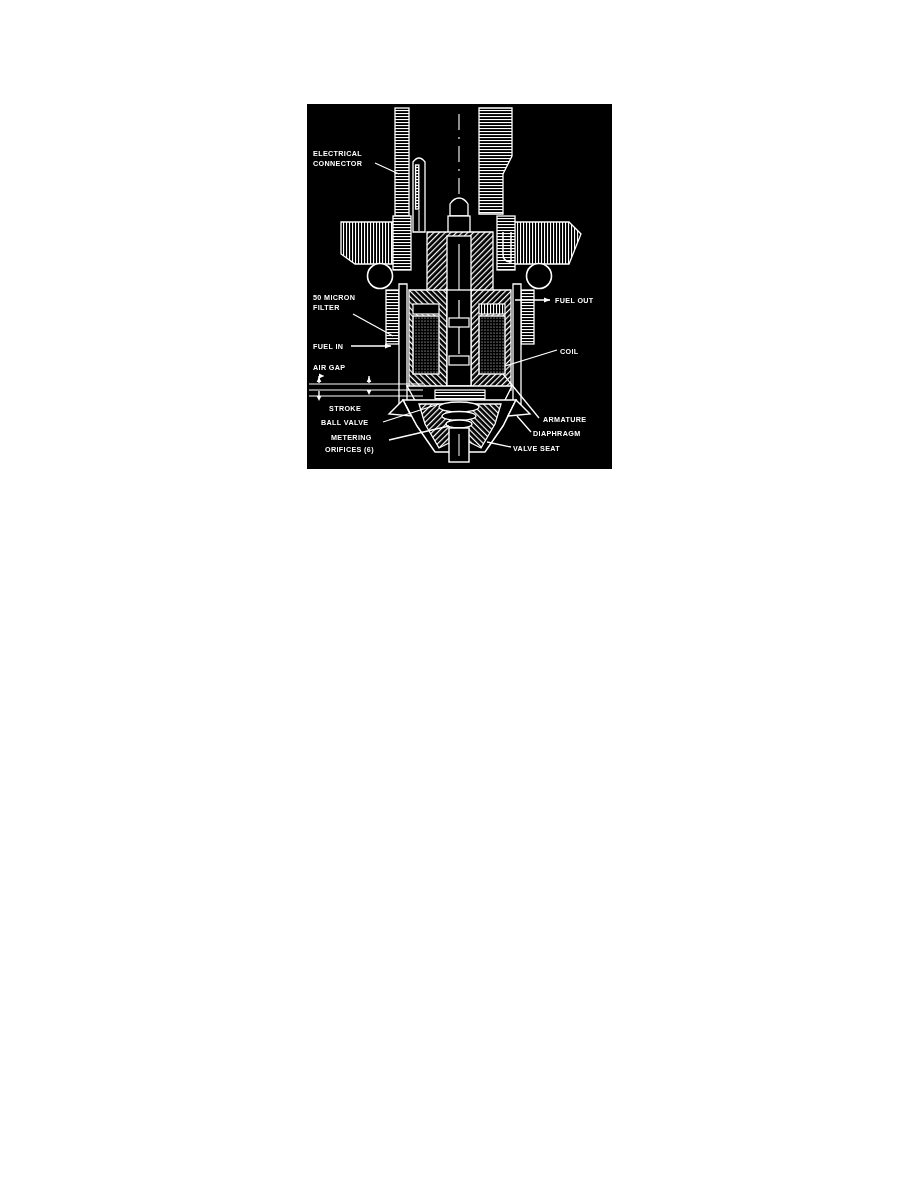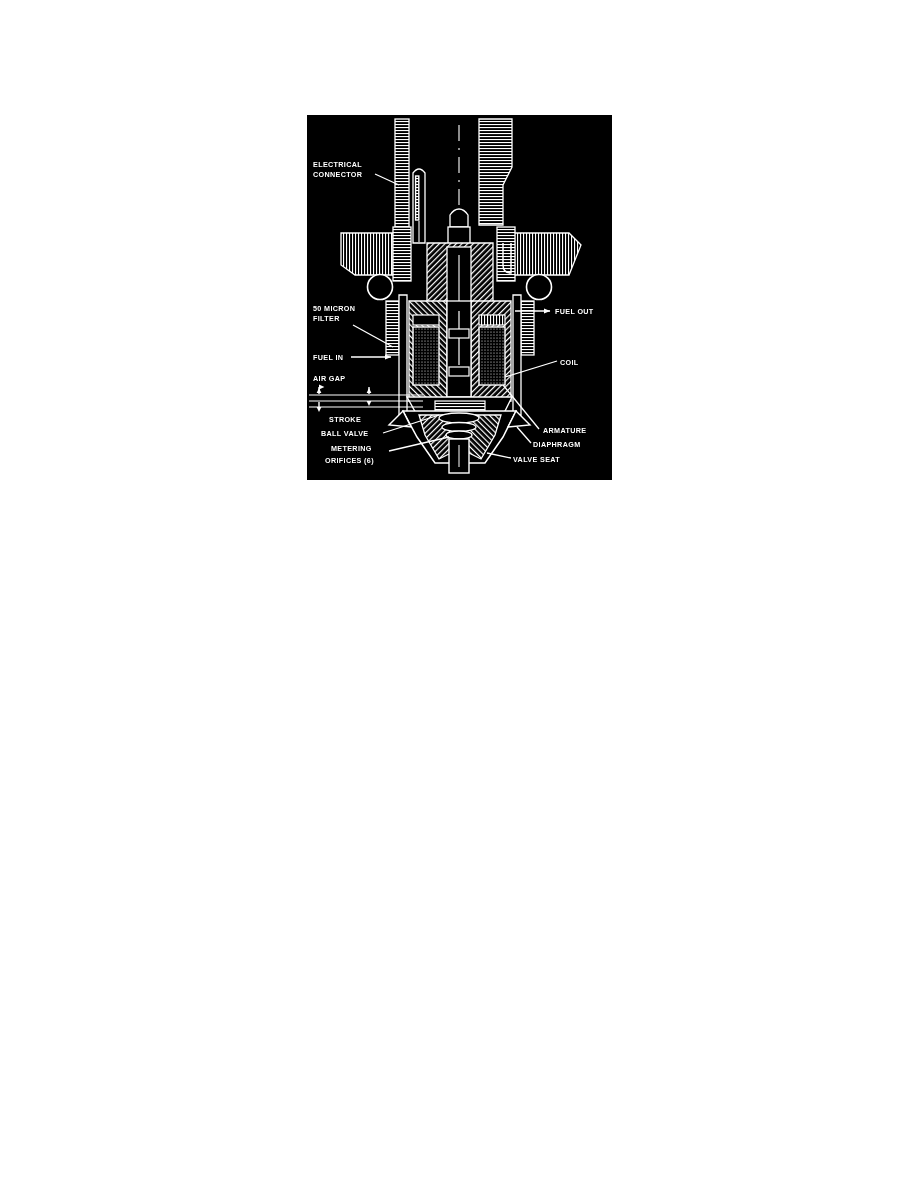--- a/index.html
+++ b/index.html
@@ -19,21 +19,21 @@
     position: absolute;
     left: 0; top: 0;
     width: 918px;
     height: 1188px;
     background: #ffffff;
   }
   
   #figure-panel {
     position: absolute;
     left: 307px;
-    top: 115px;
+    top: 104px;
     width: 305px;
     height: 365px;
     background: #000000;
     overflow: hidden;
     text-align: center;
   }
   #figure-svg {
     display: block;
     width: 305px;
     height: 365px;

